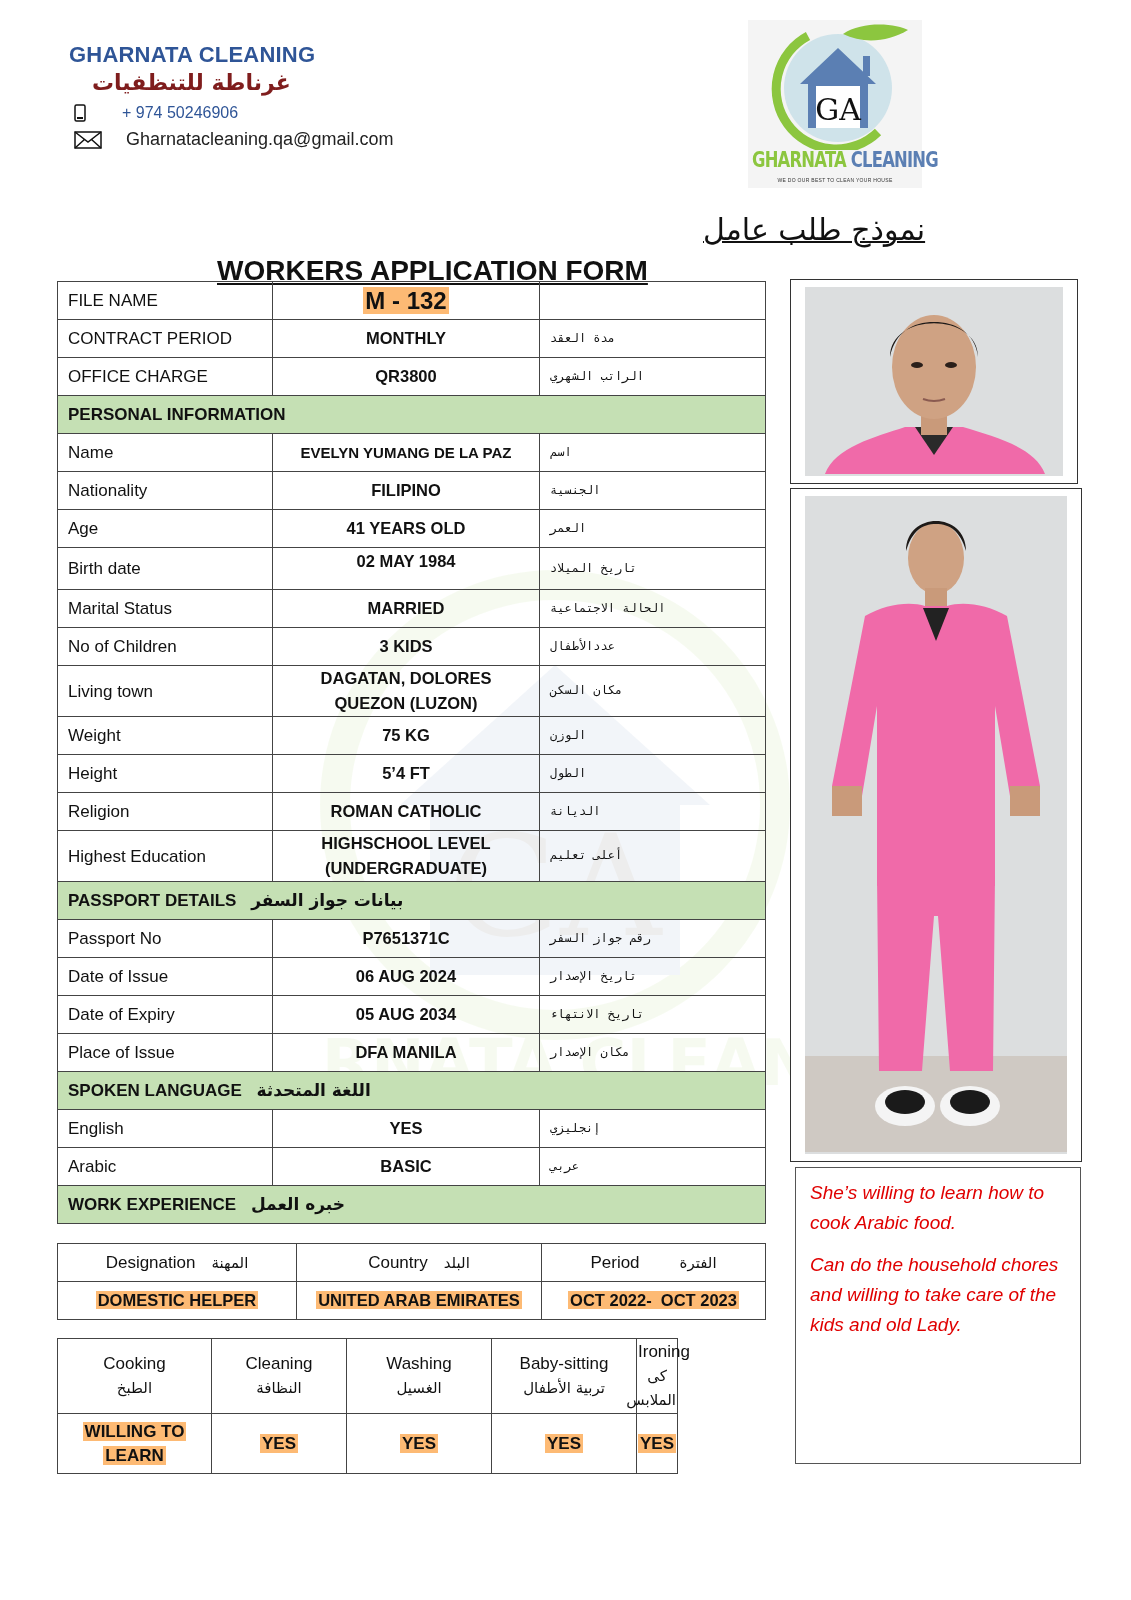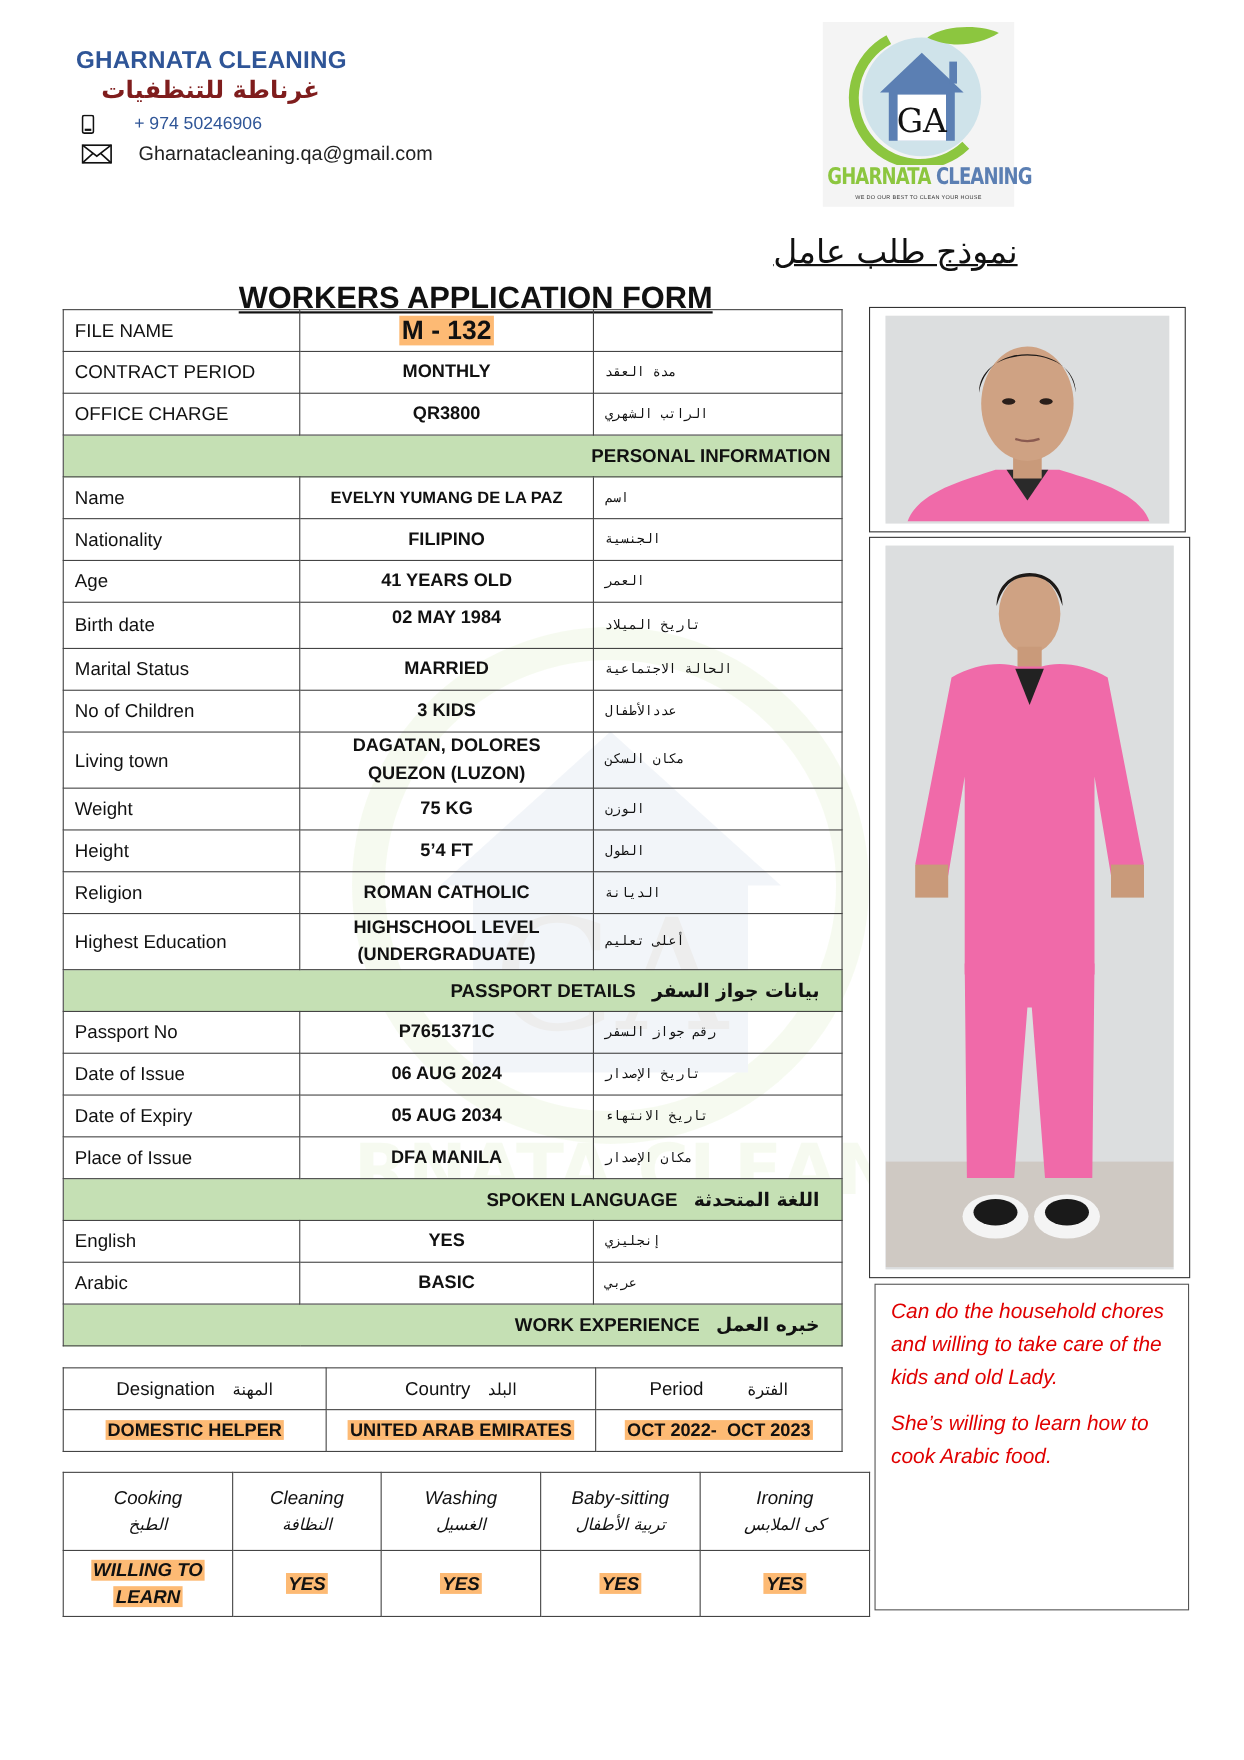--- a/index.html
+++ b/index.html
@@ -38,32 +38,32 @@
   .watermark { position: absolute; left: 320px; top: 555px; width: 470px; height: 560px; opacity: 0.07; pointer-events: none; }
 
   
   table { border-collapse: collapse; }
   .main-table { position: absolute; left: 57px; top: 281px; width: 709px; table-layout: fixed; }
   .main-table td { border: 1.3px solid #444; height: 37px; padding: 0 10px; font-size: 17px; vertical-align: middle; }
   .main-table td.lab { width: 194px; }
   .main-table td.val { width: 246px; text-align: center; font-weight: bold; font-size: 16.5px; }
   .main-table td.ar { text-align: left; direction: rtl; font-family: Liberation Mono, monospace; font-size: 12px; }
   .main-table tr.tall td { height: 50px; line-height: 25px; }
-  .main-table td.section { background: #c5e0b4; text-align: right; font-weight: bold; font-size: 17px; }
+  .main-table td.section { background: #c5e0b4; text-align: left; font-weight: bold; font-size: 17px; }
   .section .ar-inline { font-family: "DejaVu Sans", sans-serif; direction: rtl; display: inline-block; margin: 0 10px; }
   .hl { background: #fdba74; padding: 0 2px; }
   .file-val { font-size: 24px; }
 
   .exp-table { position: absolute; left: 57px; top: 1243px; width: 709px; table-layout: fixed; }
   .exp-table td { border: 1.3px solid #444; height: 37px; text-align: center; font-size: 17px; padding: 0 4px; }
   .exp-table td.v { font-weight: bold; font-size: 16.5px; }
   .exp-table .ar-inline { font-family: "DejaVu Sans", sans-serif; direction: rtl; display: inline-block; margin-left: 16px; font-size: 15px; }
 
   
-  .skills-table { position: absolute; left: 57px; top: 1338px; width: 734px; table-layout: fixed; font-style: italic; }
+  .skills-table { position: absolute; left: 57px; top: 1338px; width: 621px; table-layout: fixed; }
   .skills-table td { border: 1.3px solid #444; text-align: center; font-size: 17px; }
   .skills-table tr.hd td { height: 68px; line-height: 24px; }
   .skills-table tr.vl td { height: 57px; font-weight: bold; font-size: 17px; line-height: 24px; }
   .skills-table .ar { font-family: "DejaVu Sans", sans-serif; direction: rtl; display: block; font-size: 15px; }
 
   
   .photo-frame { position: absolute; border: 1.5px solid #333; background: #fff; }
   .photo-frame.p1 { left: 790px; top: 279px; width: 286px; height: 203px; }
   .photo-frame.p2 { left: 790px; top: 488px; width: 290px; height: 672px; }
   .photo-inner { position: absolute; left: 14px; right: 14px; top: 7px; bottom: 7px; background: #dcdedf; overflow: hidden; }
@@ -334,15 +334,15 @@
       <rect x="205" y="290" width="30" height="30" fill="#c99a7a"></rect>
       <ellipse cx="100" cy="610" rx="30" ry="20" fill="#f4f4f4"></ellipse>
       <ellipse cx="165" cy="610" rx="30" ry="20" fill="#f4f4f4"></ellipse>
       <ellipse cx="100" cy="606" rx="20" ry="12" fill="#1a1a1a"></ellipse>
       <ellipse cx="165" cy="606" rx="20" ry="12" fill="#1a1a1a"></ellipse>
     </svg>
   </div>
 </div>
 
 <div class="remarks">
+  <p>She’s willing to learn how to cook Arabic food.</p>
   <p>Can do the household chores and willing to take care of the kids and old Lady.</p>
-  <p>She’s willing to learn how to cook Arabic food.</p>
 </div>
 
 </body></html>

